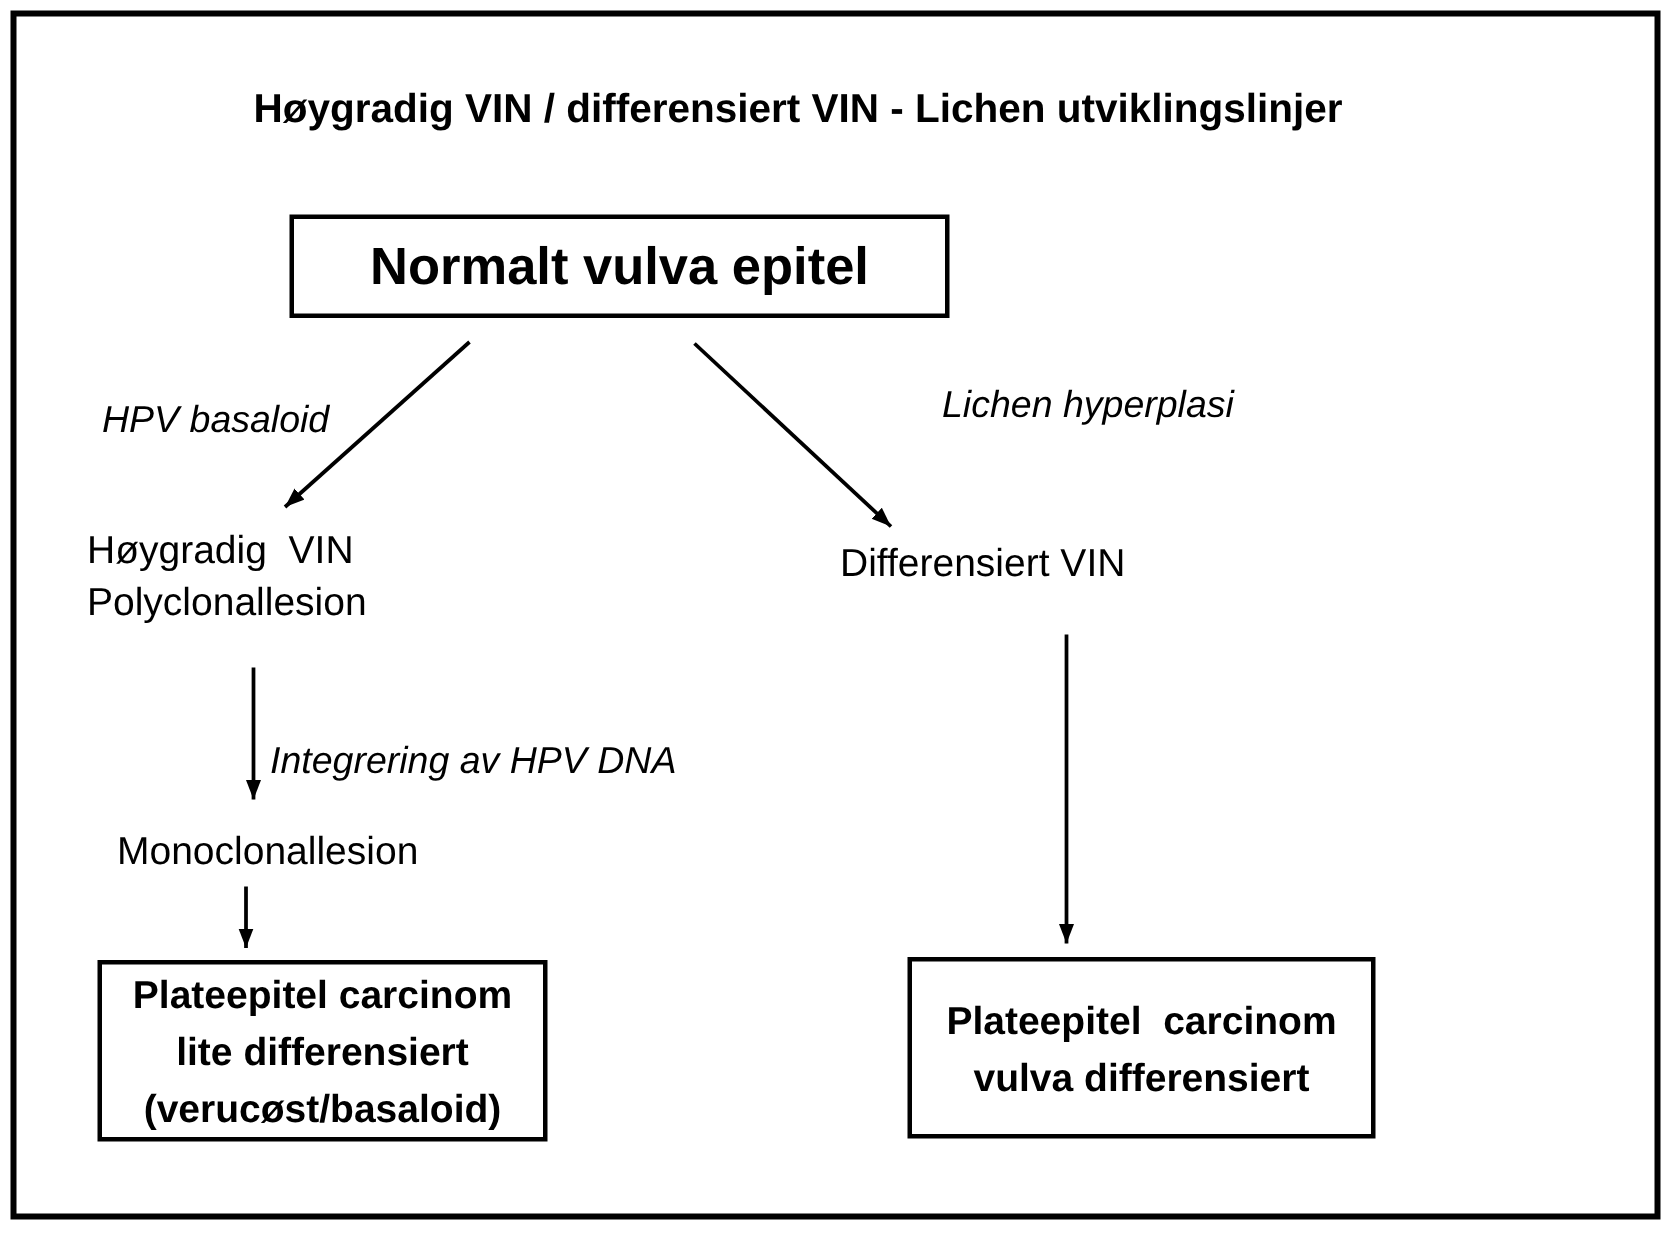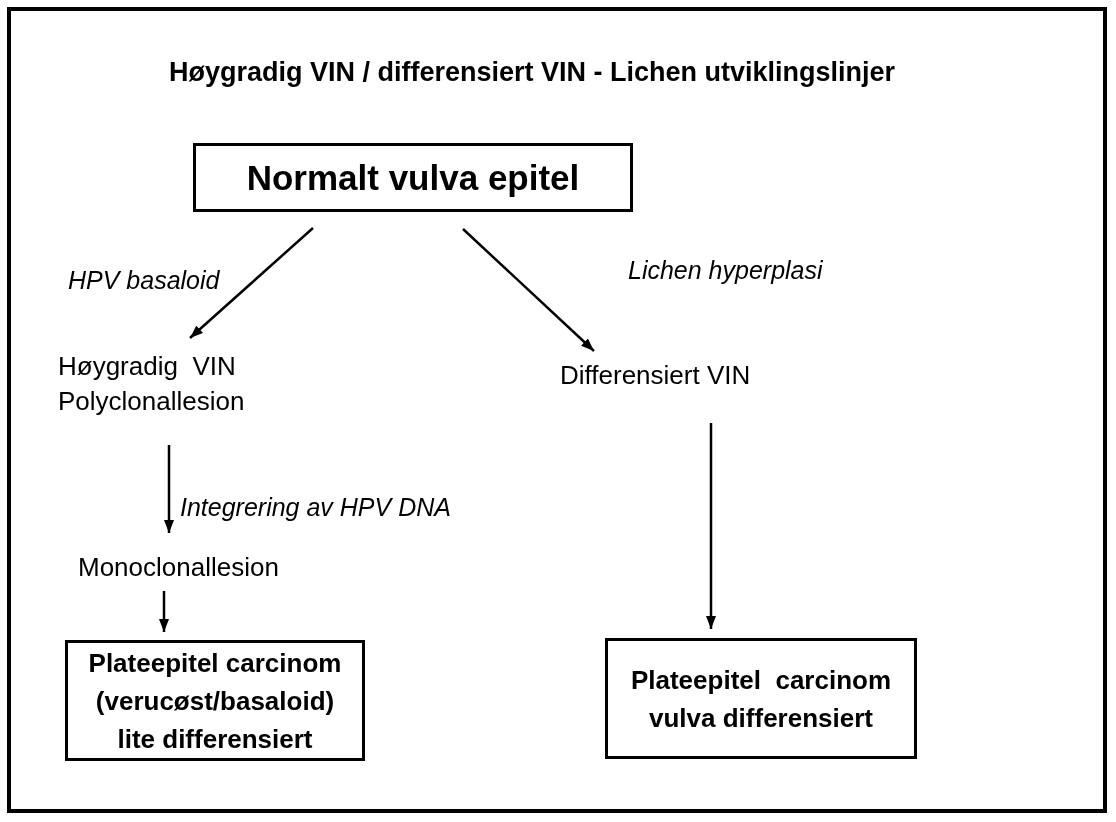--- a/index.html
+++ b/index.html
@@ -114,20 +114,20 @@
 <div class="abs label lbl-polyclonal">Polyclonallesion</div>
 
 <div class="abs label lbl-differensiert">Differensiert VIN</div>
 
 <div class="abs label-italic lbl-integrering">Integrering av HPV DNA</div>
 
 <div class="abs label lbl-monoclonal">Monoclonallesion</div>
 
 <div class="abs node-box box-carcinoma box-carcinoma-left">
   <div class="pre">Plateepitel carcinom</div>
+  <div class="pre">lite differensiert</div>
   <div class="pre">(verucøst/basaloid)</div>
-  <div class="pre">lite differensiert</div>
 </div>
 
 <div class="abs node-box box-carcinoma box-carcinoma-right">
   <div class="pre">Plateepitel  carcinom</div>
   <div class="pre">vulva differensiert</div>
 </div>
 
 </body></html>

